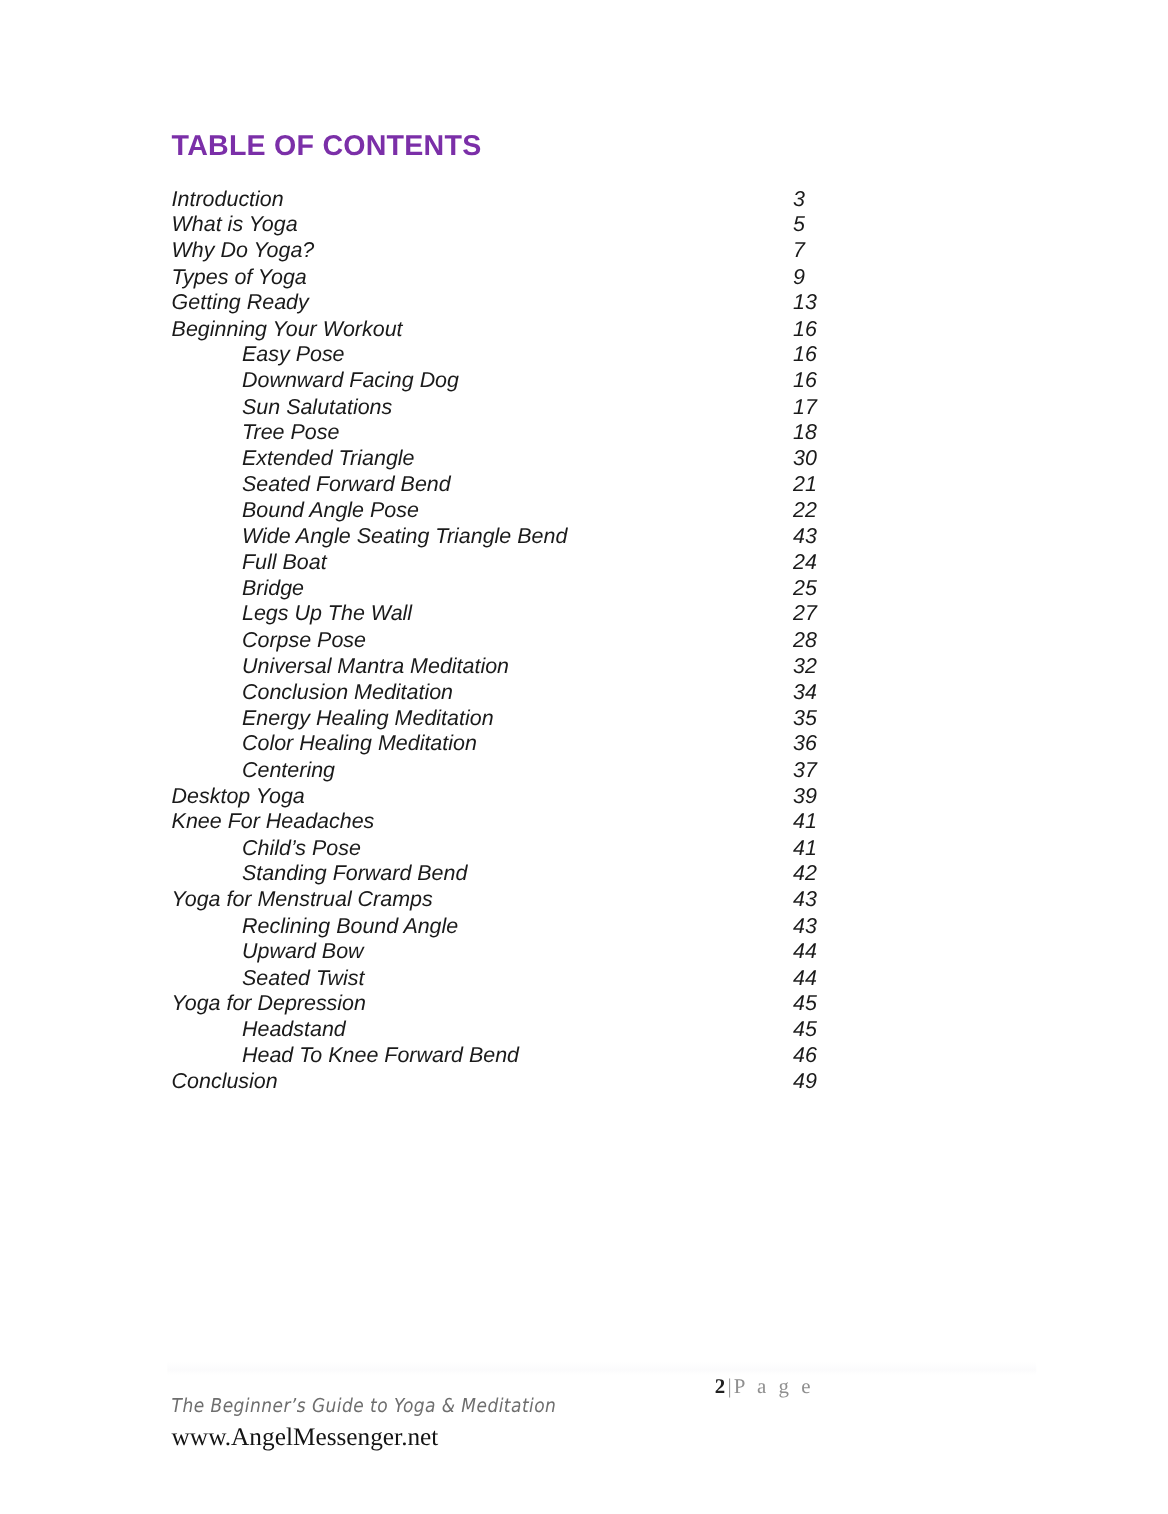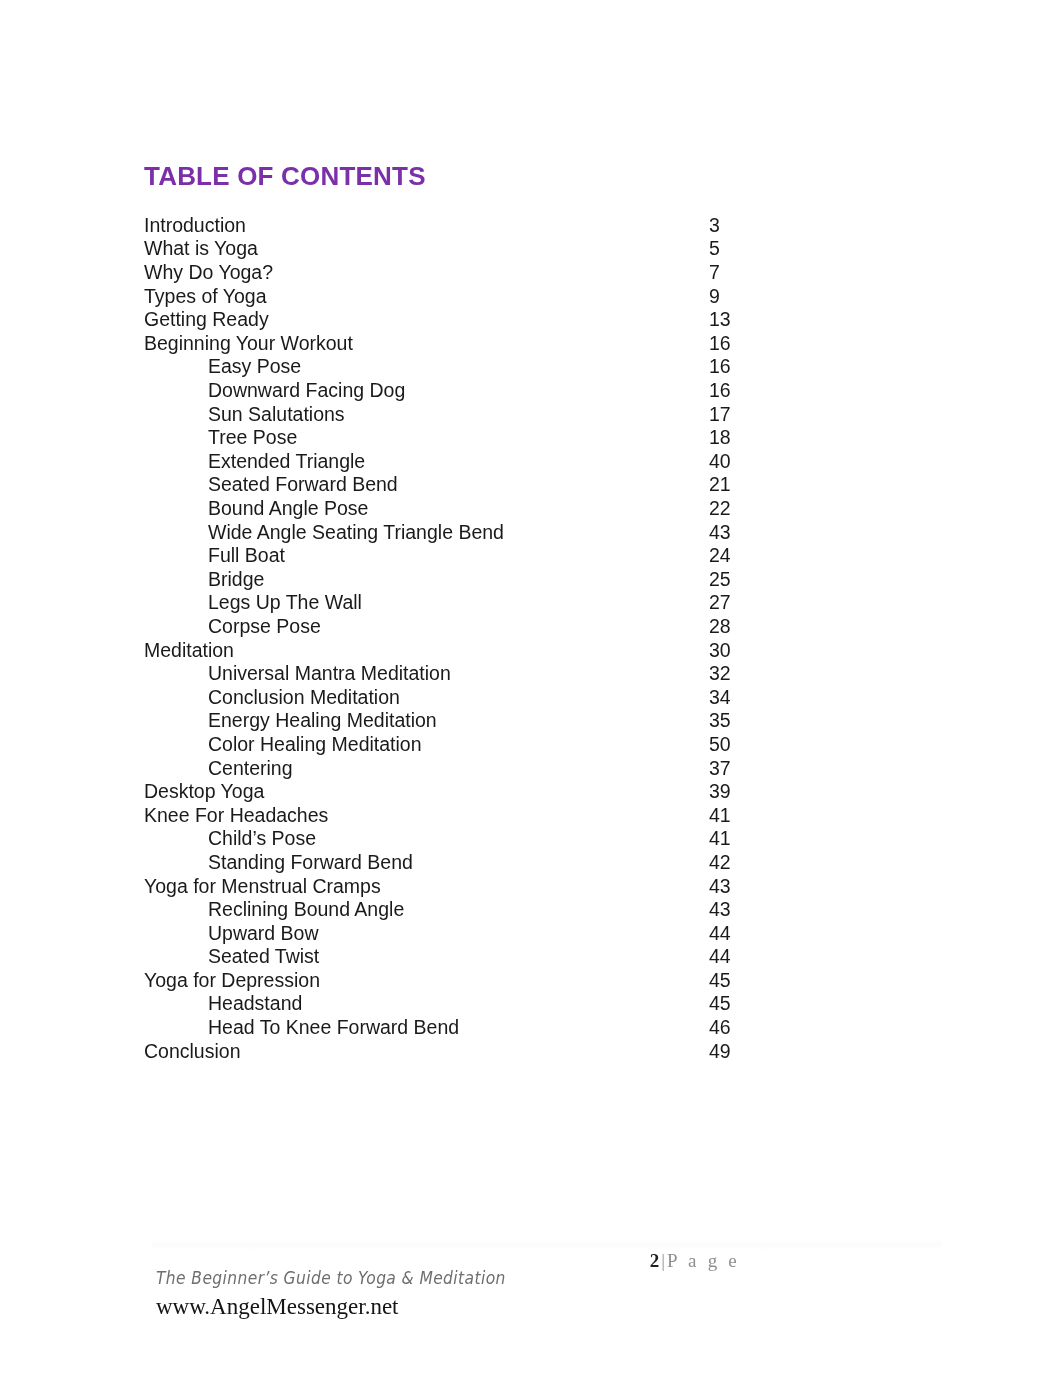--- a/index.html
+++ b/index.html
@@ -13,39 +13,39 @@
   }
   .page {
     position: relative;
     width: 1062px;
     height: 1376px;
     background: #ffffff;
     overflow: hidden;
   }
   .content {
     position: absolute;
-    left: 144px;
+    left: 156px;
     top: 118px;
     width: 790px;
-    margin-top: 44px;
   }
   .toc-heading {
     font-family: "Liberation Sans", sans-serif;
     font-size: 26px;
     font-weight: bold;
     color: #7B2FA8;
     letter-spacing: 0.2px;
     line-height: 1.15;
     margin: 0 0 22px 0;
     white-space: nowrap;
   }
   .toc-list {
     margin: 0;
     padding: 0;
     list-style: none;
+    font-style: italic;
   }
   .toc-row {
     display: flex;
     align-items: baseline;
     height: 23.6px;
     line-height: 23.6px;
     font-size: 19.5px;
     color: #1a1a1a;
     font-family: "Liberation Sans", sans-serif;
   }
@@ -169,21 +169,21 @@
         <li class="toc-row sub">
           <span class="title">Sun Salutations</span>
           <span class="page-num">17</span>
         </li>
         <li class="toc-row sub">
           <span class="title">Tree Pose</span>
           <span class="page-num">18</span>
         </li>
         <li class="toc-row sub">
           <span class="title">Extended Triangle</span>
-          <span class="page-num">40</span>
+          <span class="page-num">30</span>
         </li>
         <li class="toc-row sub">
           <span class="title">Seated Forward Bend</span>
           <span class="page-num">21</span>
         </li>
         <li class="toc-row sub">
           <span class="title">Bound Angle Pose</span>
           <span class="page-num">22</span>
         </li>
         <li class="toc-row sub">
@@ -199,39 +199,35 @@
           <span class="page-num">25</span>
         </li>
         <li class="toc-row sub">
           <span class="title">Legs Up The Wall</span>
           <span class="page-num">27</span>
         </li>
         <li class="toc-row sub">
           <span class="title">Corpse Pose</span>
           <span class="page-num">28</span>
         </li>
-        <li class="toc-row">
-          <span class="title">Meditation</span>
-          <span class="page-num">30</span>
-        </li>
         <li class="toc-row sub">
           <span class="title">Universal Mantra Meditation</span>
           <span class="page-num">32</span>
         </li>
         <li class="toc-row sub">
           <span class="title">Conclusion Meditation</span>
           <span class="page-num">34</span>
         </li>
         <li class="toc-row sub">
           <span class="title">Energy Healing Meditation</span>
           <span class="page-num">35</span>
         </li>
         <li class="toc-row sub">
           <span class="title">Color Healing Meditation</span>
-          <span class="page-num">50</span>
+          <span class="page-num">36</span>
         </li>
         <li class="toc-row sub">
           <span class="title">Centering</span>
           <span class="page-num">37</span>
         </li>
         <li class="toc-row">
           <span class="title">Desktop Yoga</span>
           <span class="page-num">39</span>
         </li>
         <li class="toc-row">

